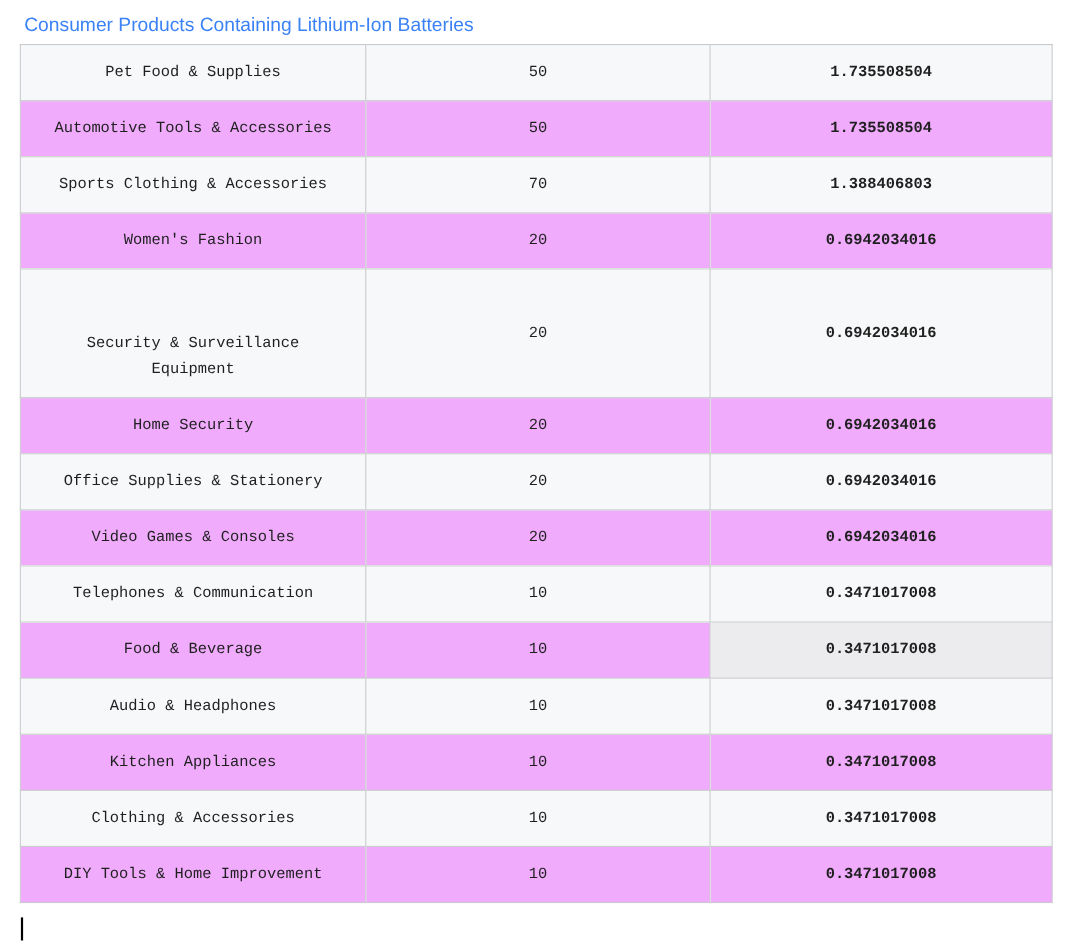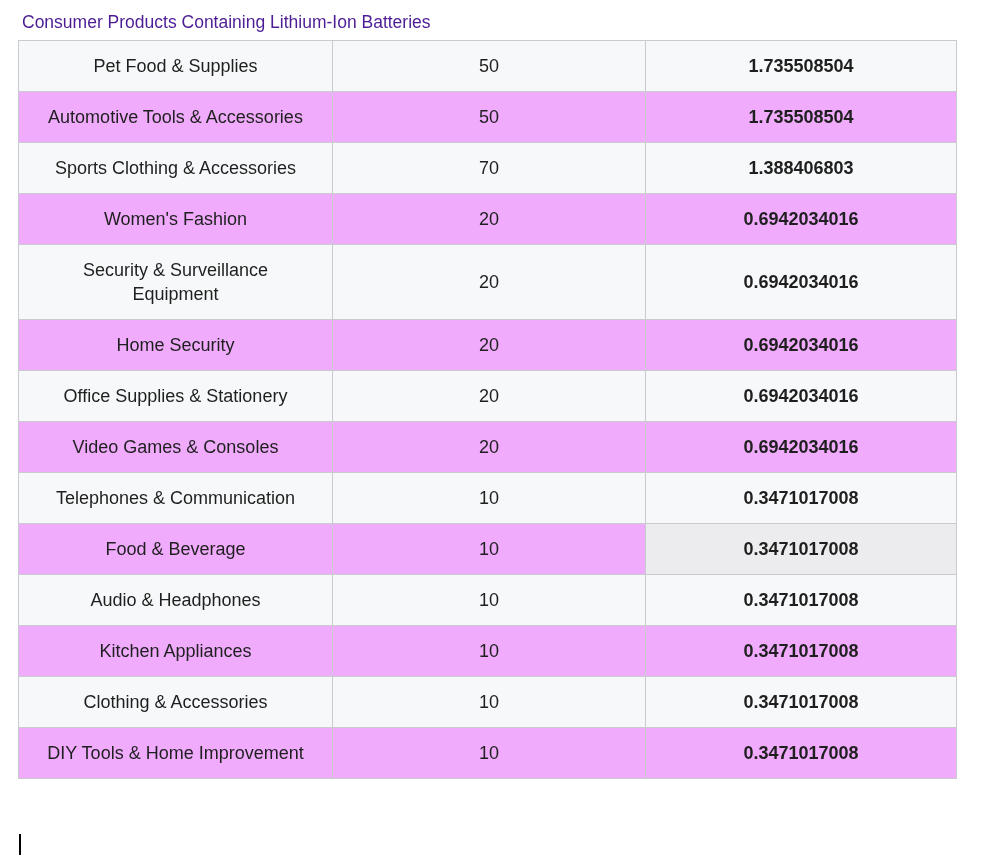--- a/index.html
+++ b/index.html
@@ -17,31 +17,32 @@
     width: 992px;
     height: 856px;
   }
   .doc-title {
     position: absolute;
     left: 22px;
     top: 11px;
     font-size: 17.5px;
     line-height: 23px;
     font-weight: 400;
-    color: #4c1d95;
+    color: #3b82f6;
     white-space: nowrap;
   }
   table.data-table {
     position: absolute;
     left: 18px;
     top: 40px;
     width: 938px;
     border-collapse: collapse;
     table-layout: fixed;
-    font-size: 18px;
+    font-size: 14px;
+    font-family: Liberation Mono, monospace;
   }
   table.data-table td {
     border: 1px solid #c9cbce;
     text-align: center;
     vertical-align: middle;
     padding: 13px 10px;
     line-height: 24px;
     background: #f0abfc;
     overflow: hidden;
   }
@@ -53,20 +54,21 @@
     font-weight: 700;
   }
   
   table.data-table td.value.highlight {
     background: #ececee !important;
   }
   
   table.data-table tr:nth-child(5) td.cat span {
     display: inline-block;
     max-width: 250px;
+    margin-top: 42px;
   }
   .text-caret {
     position: absolute;
     left: 19px;
     top: 834px;
     width: 2px;
     height: 21px;
     background: #000000;
   }
 </style>

